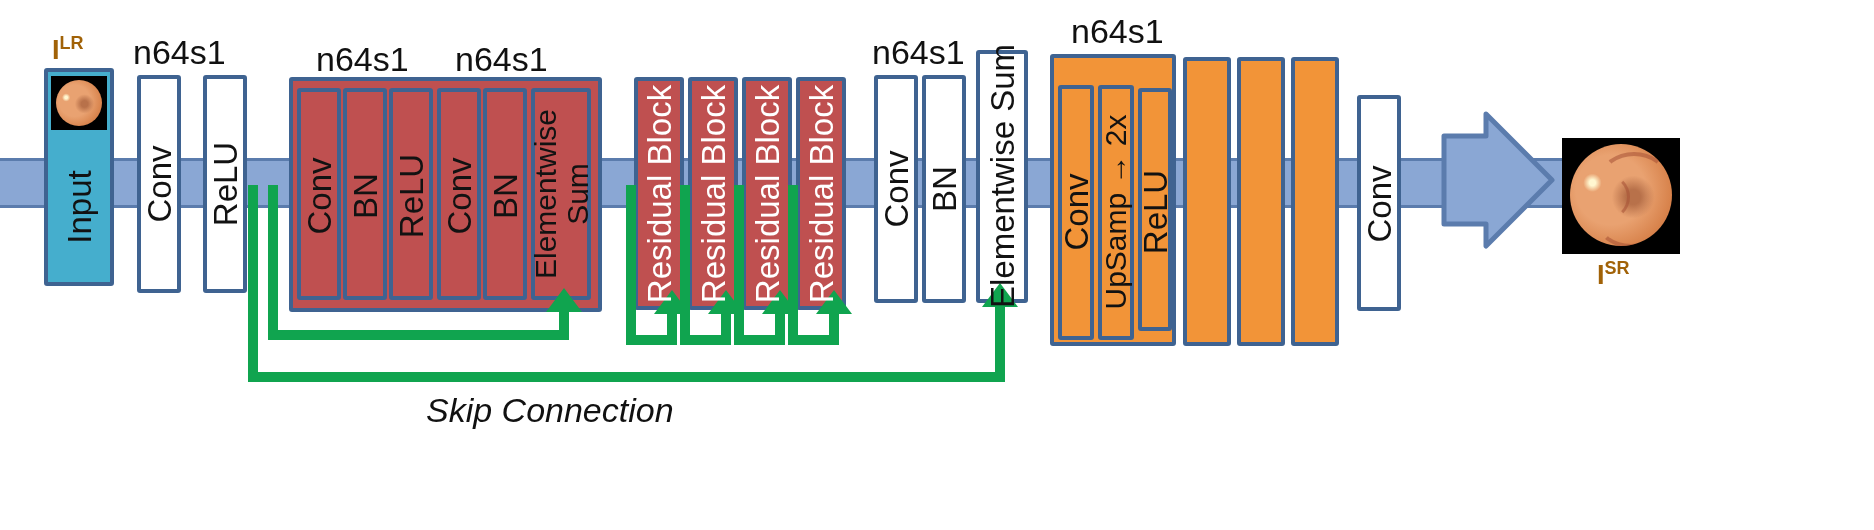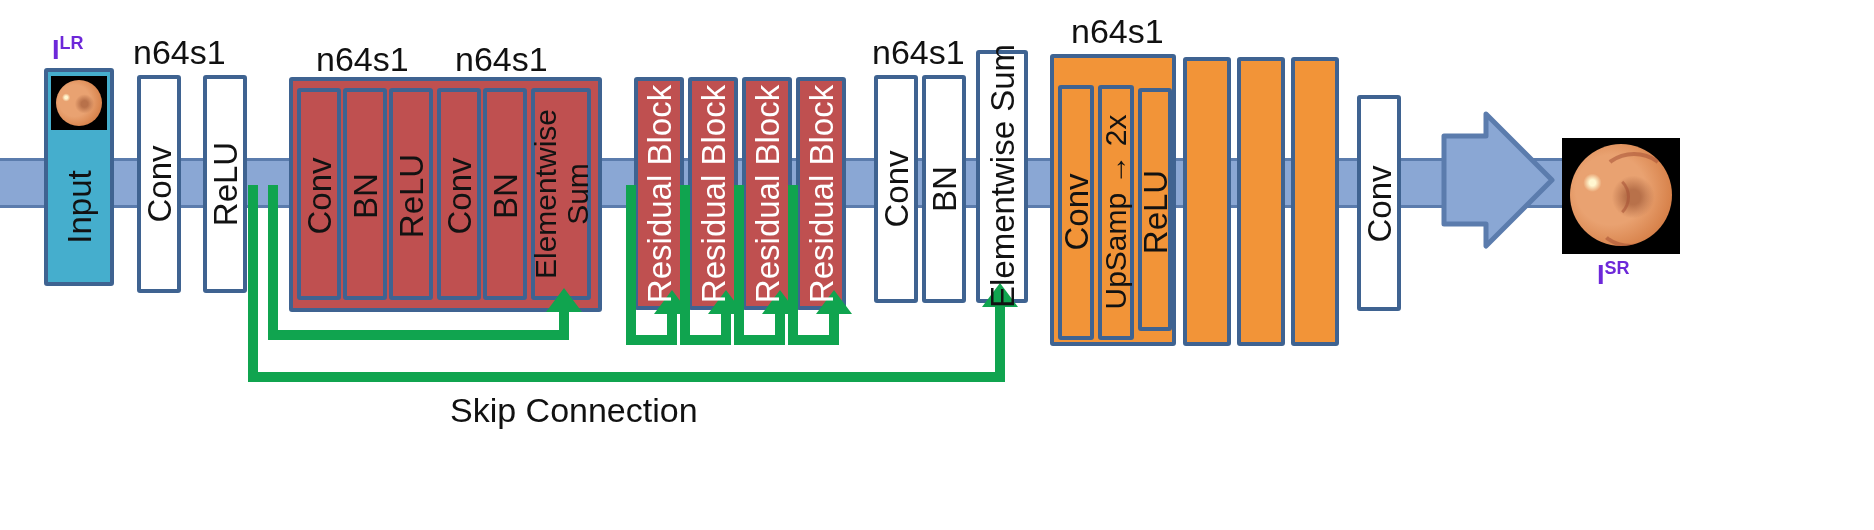--- a/index.html
+++ b/index.html
@@ -80,21 +80,21 @@
     color:#111;
     white-space:nowrap;
     z-index:7;
   }
 
   
   .imgcap{
     position:absolute;
     font-size:27px;
     font-weight:bold;
-    color:#6d28d9;
+    color:#a16207;
     white-space:nowrap;
     z-index:8;
     text-align:center;
   }
   .imgcap sup{font-size:18px;font-weight:bold;vertical-align:super;}
 
   
   .thumb{
     position:absolute;
     background:#000;
@@ -262,15 +262,15 @@
   <div class="g" style="left:734px;top:185px;width:10px;height:160px;"></div>
   <div class="g" style="left:734px;top:335px;width:51px;height:10px;"></div>
   <div class="g" style="left:775px;top:312px;width:10px;height:33px;"></div>
   <div class="garrow" style="left:762px;top:290px;"></div>
 
   <div class="g" style="left:788px;top:185px;width:10px;height:160px;"></div>
   <div class="g" style="left:788px;top:335px;width:51px;height:10px;"></div>
   <div class="g" style="left:829px;top:312px;width:10px;height:33px;"></div>
   <div class="garrow" style="left:816px;top:290px;"></div>
 
-  <div class="skiplabel" style="left:450px;top:391px;">Skip Connection</div>
+  <div class="skiplabel" style="left:426px;top:391px;font-style:italic;">Skip Connection</div>
 
 </div>
 
 </body></html>

